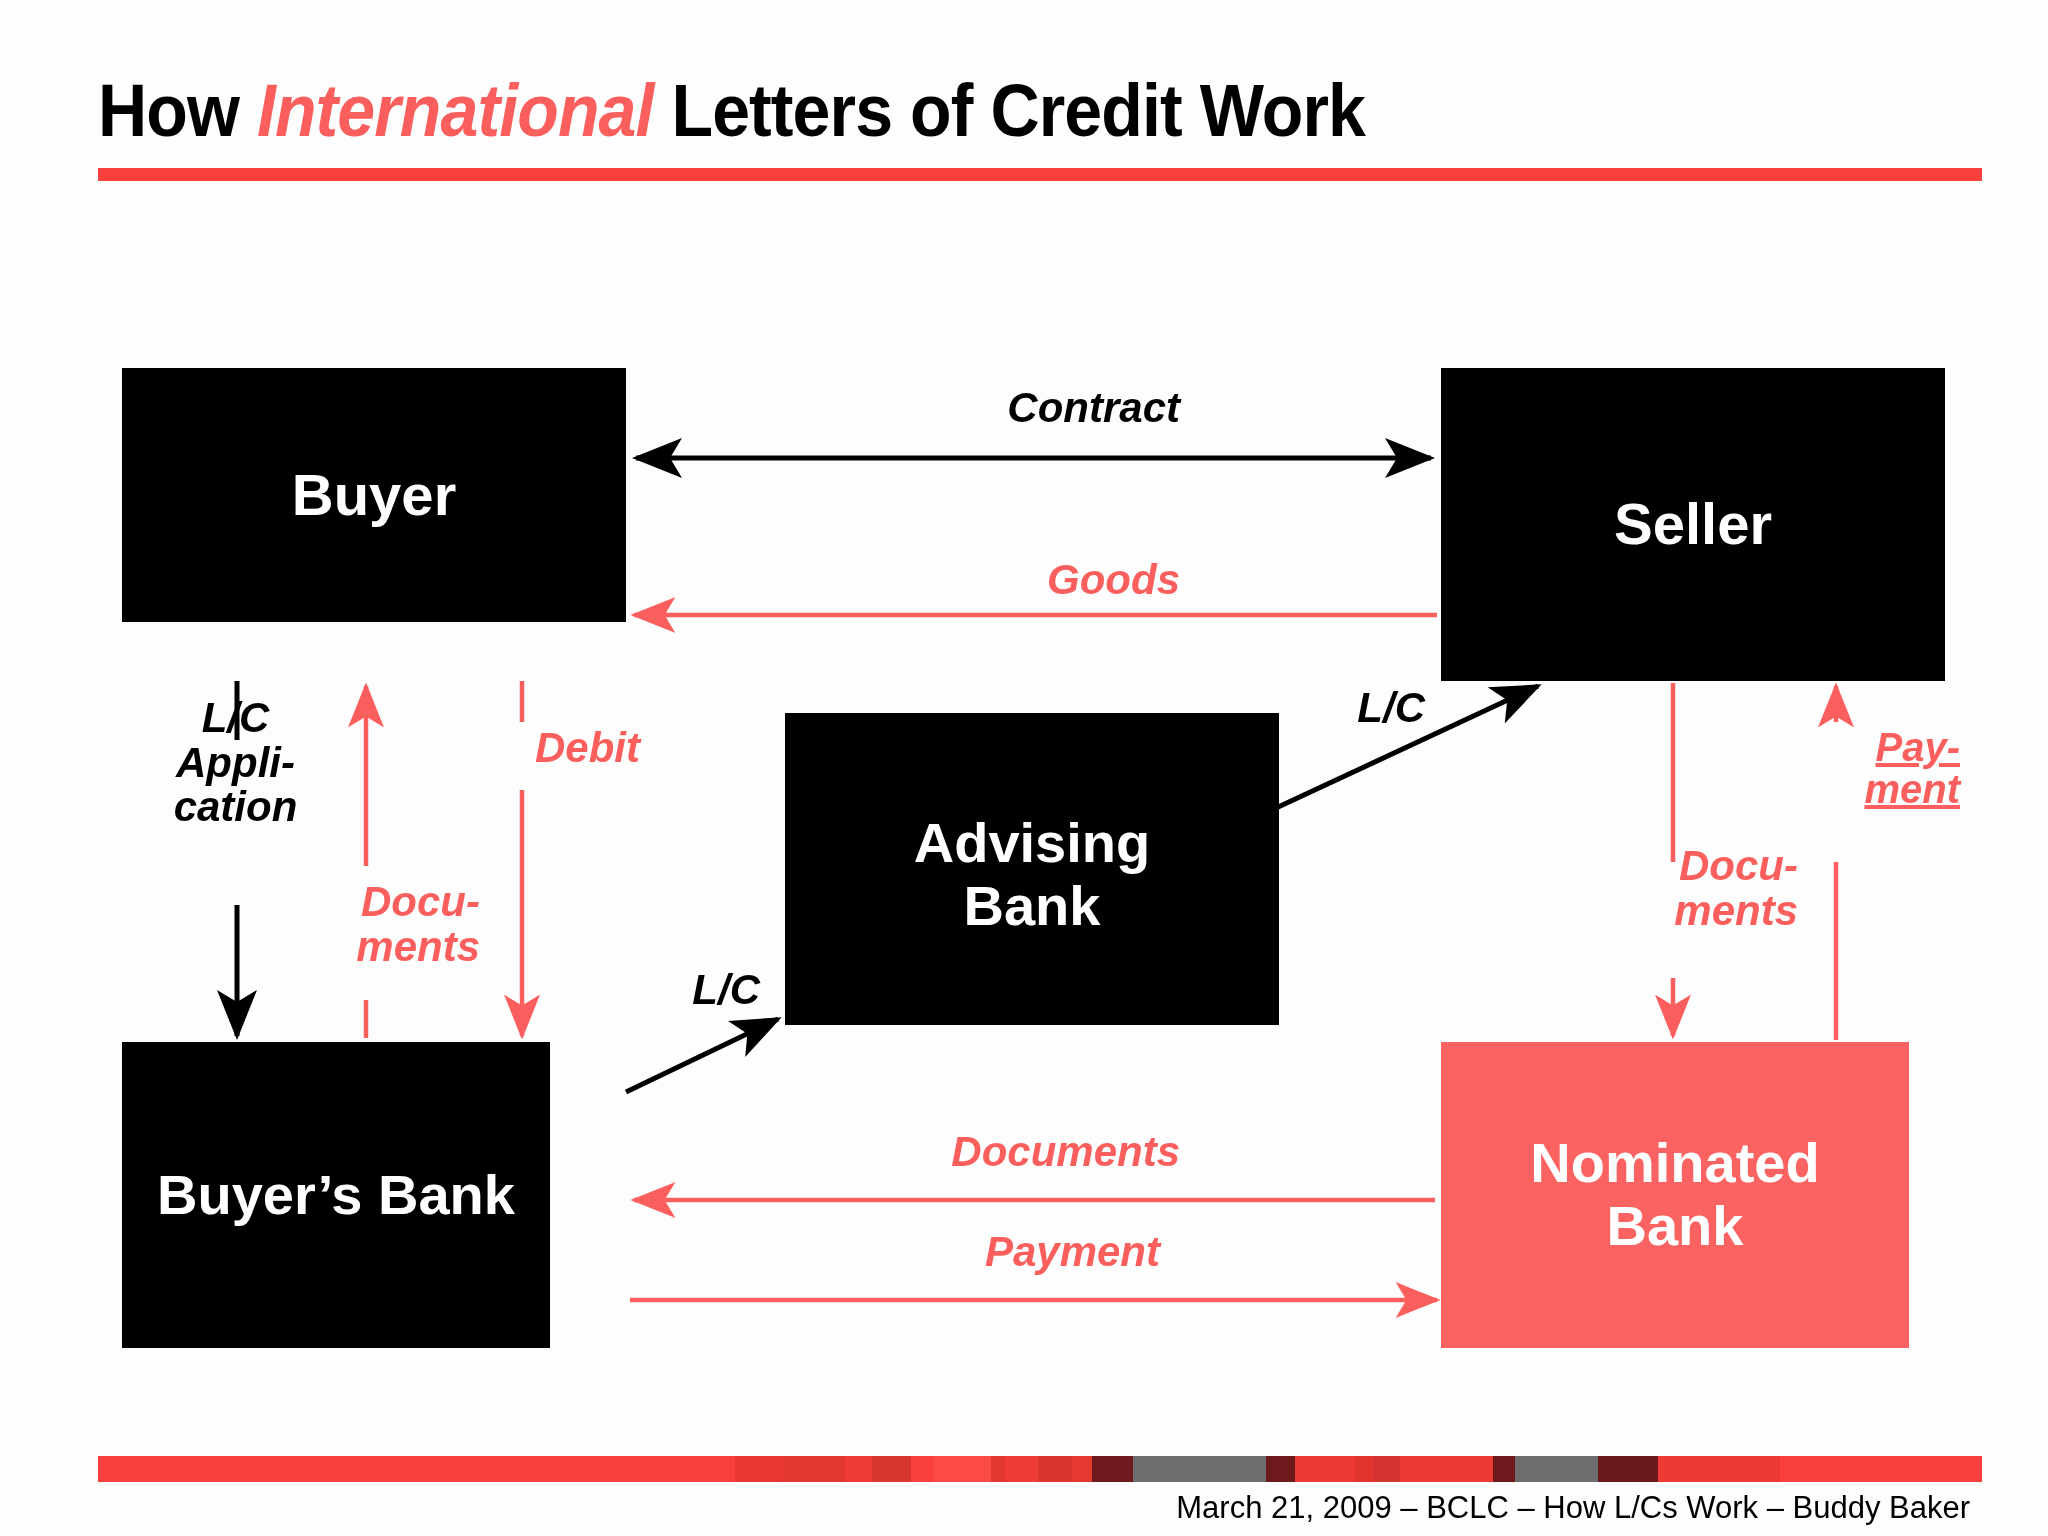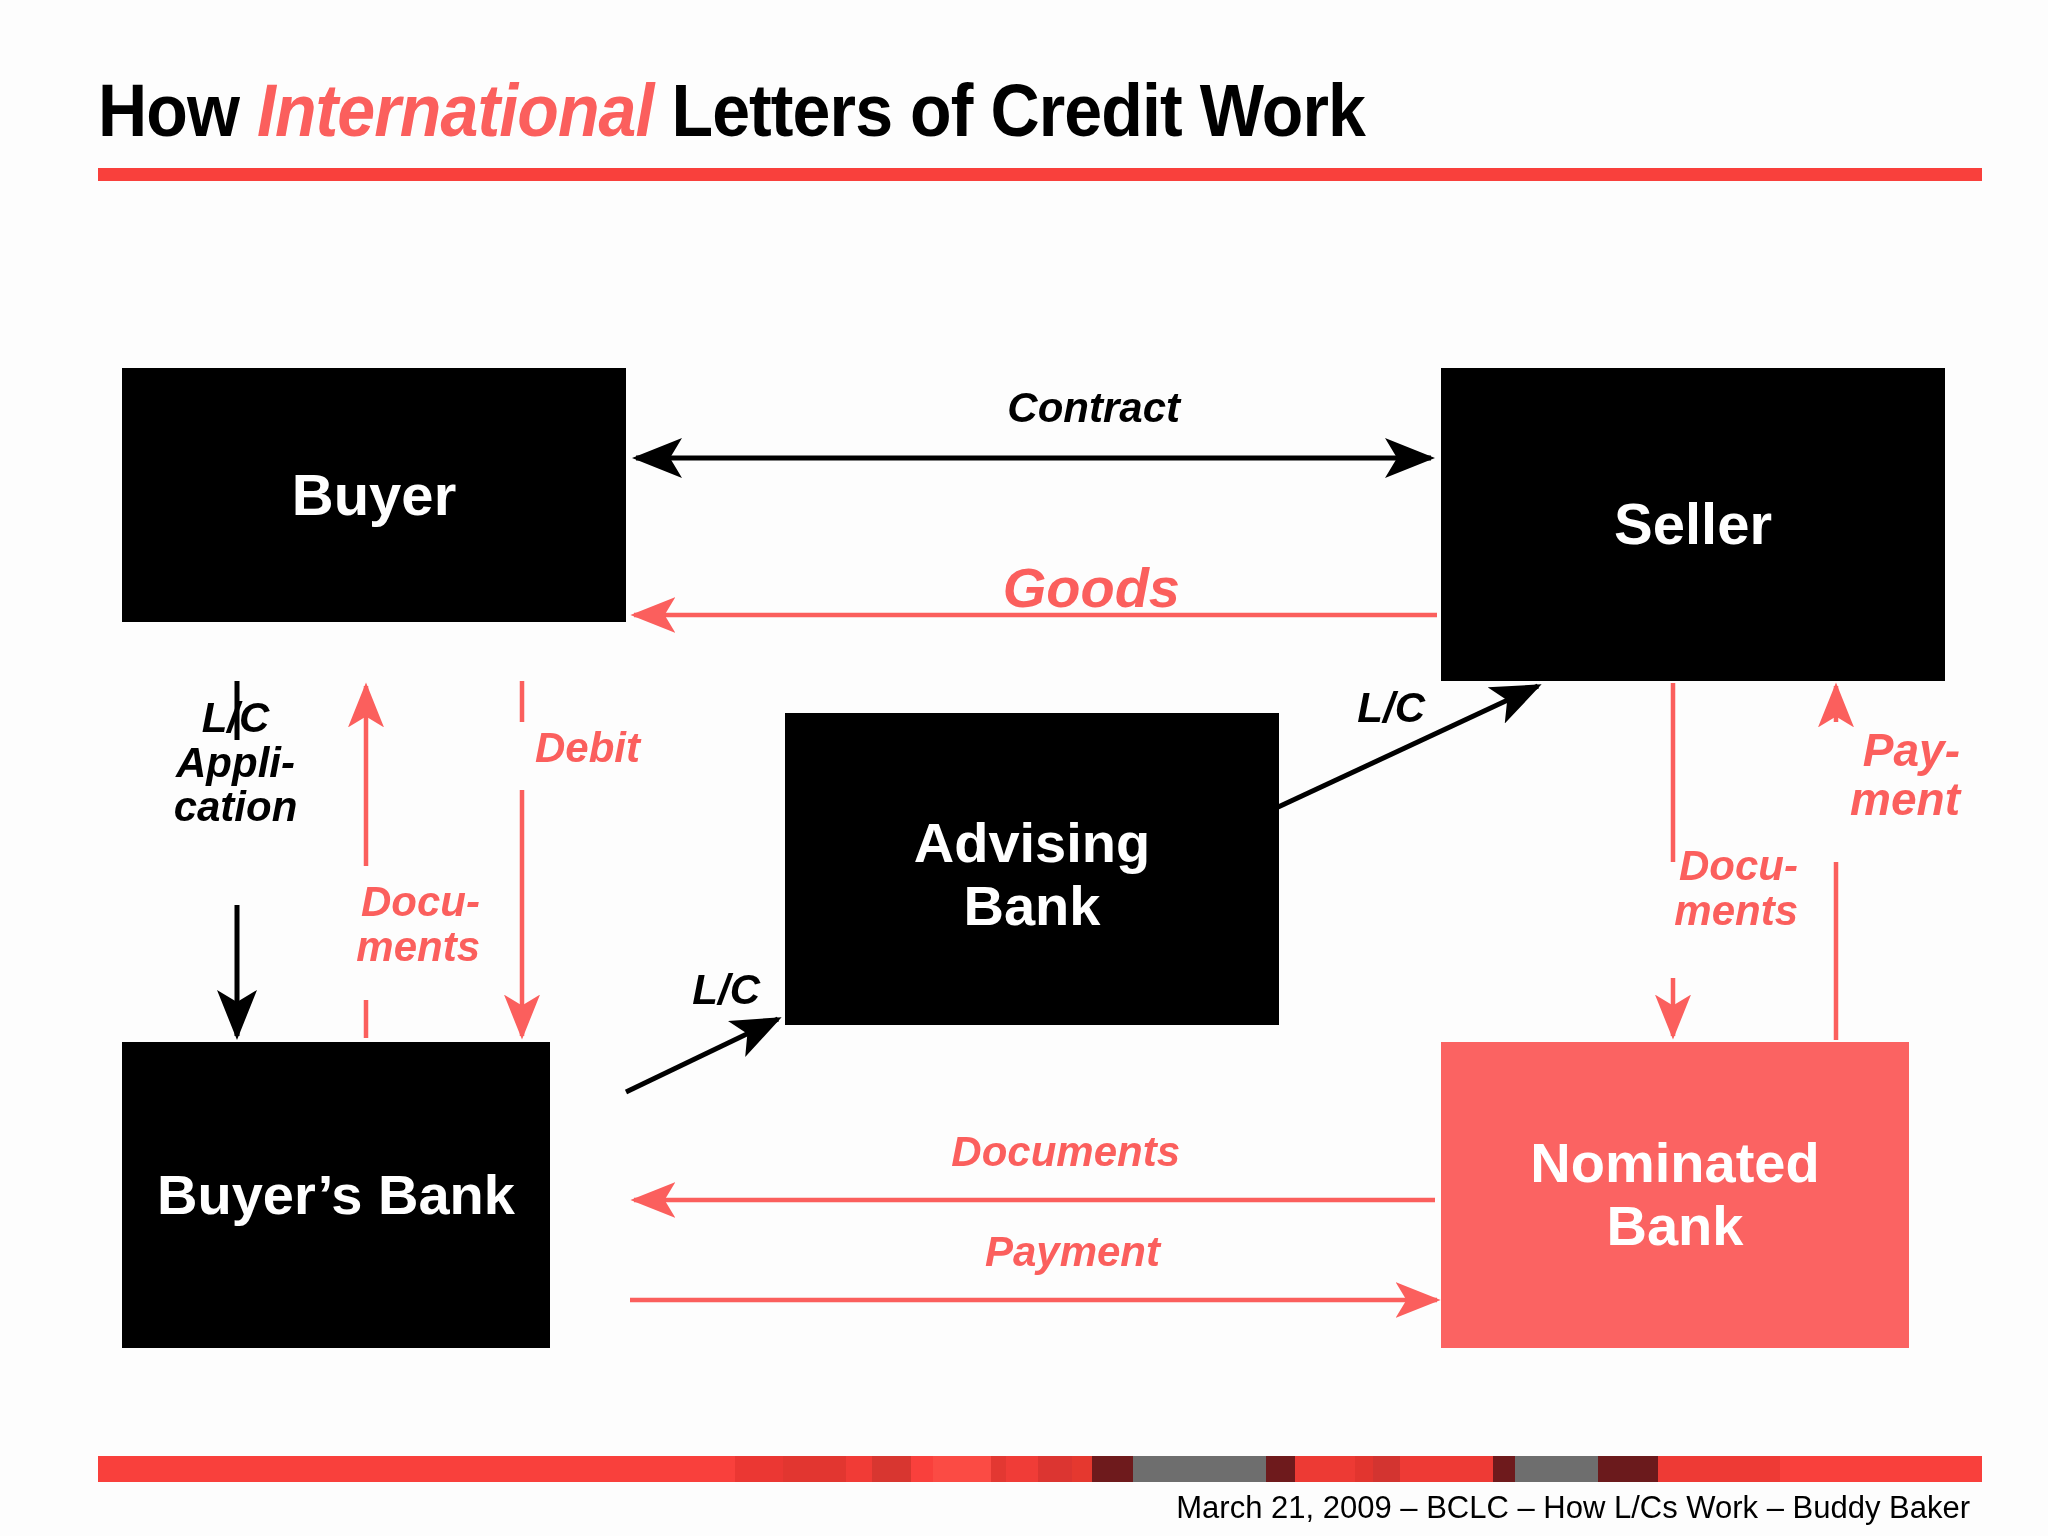--- a/index.html
+++ b/index.html
@@ -89,28 +89,28 @@
     font-style: italic;
     font-weight: bold;
     line-height: 1.06;
     white-space: pre-line;
     text-align: right;
   }
   .edge-label.black { color: #000000; }
   .edge-label.red   { color: #fb5f5d; }
 
   #lbl-contract   { left: 880px;  top: 386px;  width: 300px; font-size: 42px; }
-  #lbl-goods      { left: 940px;  top: 558px;  width: 240px; font-size: 56px; }
+  #lbl-goods      { left: 940px;  top: 558px;  width: 240px; font-size: 42px; }
   #lbl-lc-appl    { left: 128px;  top: 696px;  width: 215px; font-size: 42px; text-align: center; }
   #lbl-documents-l{ left: 250px;  top: 880px;  width: 230px; font-size: 42px; }
   #lbl-debit      { left: 440px;  top: 726px;  width: 200px; font-size: 42px; }
   #lbl-lc-mid     { left: 620px;  top: 968px;  width: 140px; font-size: 42px; }
   #lbl-lc-top     { left: 1285px; top: 686px;  width: 140px; font-size: 42px; }
   #lbl-documents-r{ left: 1568px; top: 844px;  width: 230px; font-size: 42px; }
-  #lbl-payment-r  { left: 1760px; top: 726px;  width: 200px; font-size: 46px; }
+  #lbl-payment-r  { left: 1760px; top: 726px;  width: 200px; font-size: 40px; text-decoration: underline; }
   #lbl-documents-b{ left: 860px;  top: 1130px; width: 320px; font-size: 42px; }
   #lbl-payment-b  { left: 880px;  top: 1230px; width: 280px; font-size: 42px; }
 
   
   #footer-bar {
     position: absolute;
     left: 98px;
     top: 1456px;
     width: 1884px;
     height: 26px;

